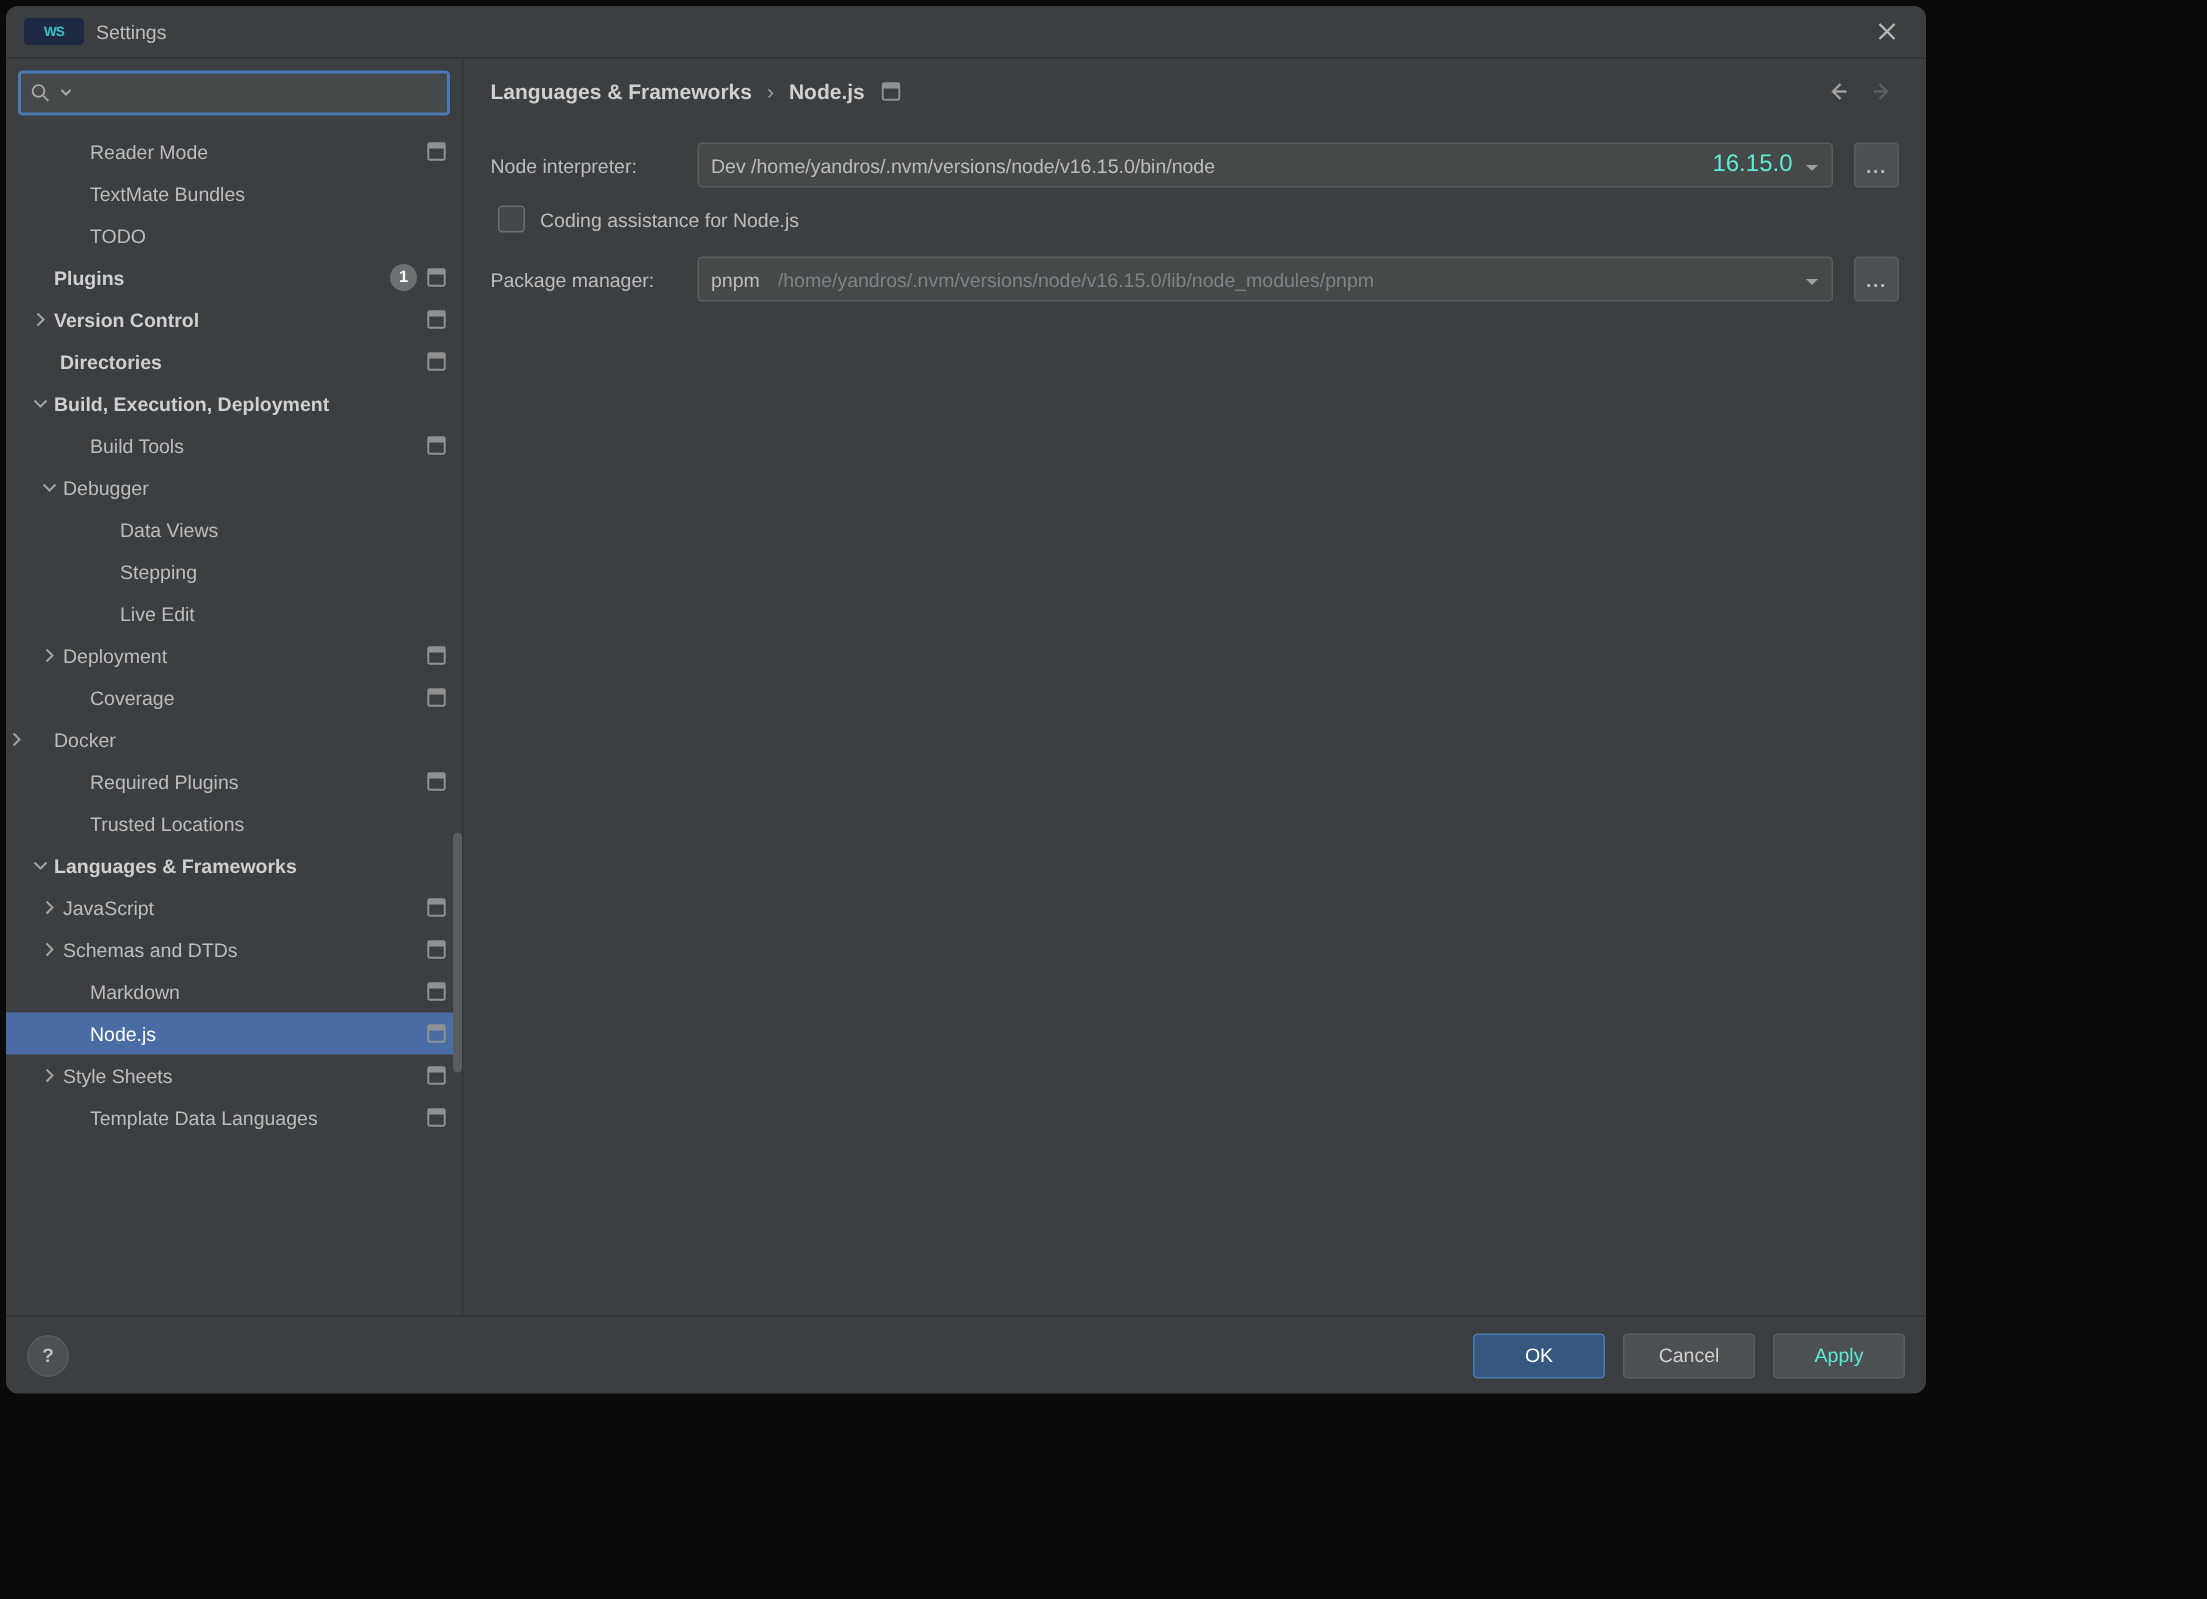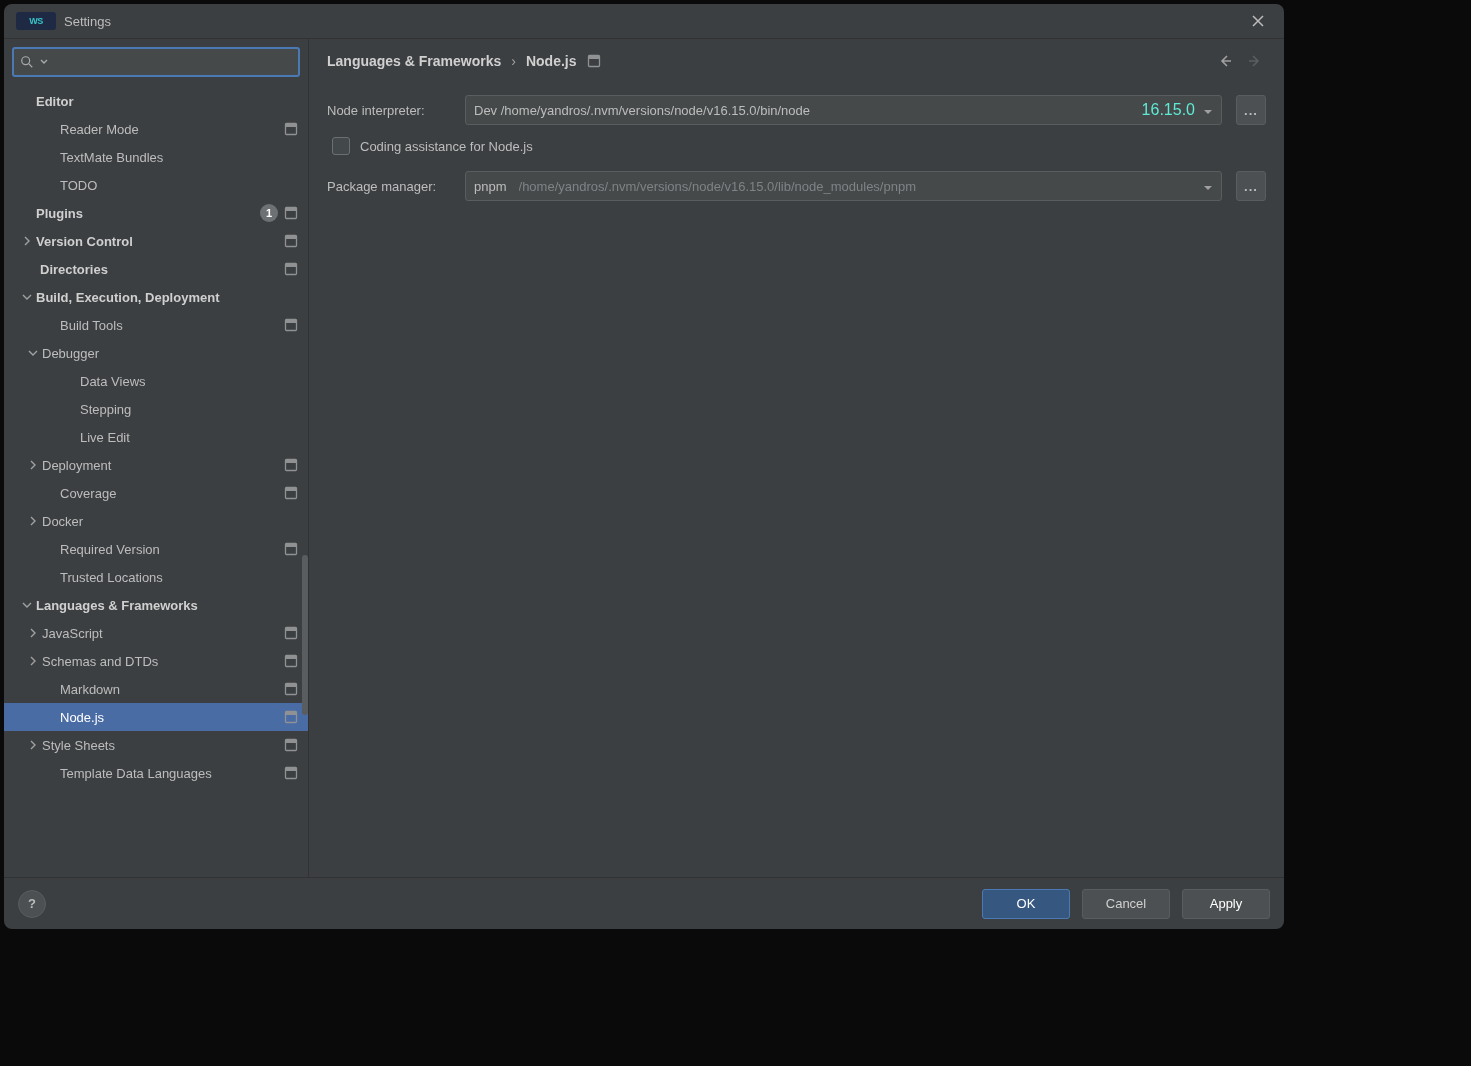--- a/index.html
+++ b/index.html
@@ -232,21 +232,21 @@
   height: 30px;
   border-radius: 3px;
   border: 1px solid #5a5d5f;
   background: #4c5052;
   color: #d0d0d0;
   display: flex; align-items: center; justify-content: center;
   padding: 0 16px;
   cursor: pointer;
 }
 .btn.primary { background: #365880; border-color: #4a79b3; color: #fff; }
-.btn.disabled { color: #ffffff; cursor: default; }
+.btn.disabled { color: #5eead4; cursor: default; }
 
 .scroll-thumb {
   position: absolute;
   right: 0;
   top: 472px;
   width: 6px;
   height: 160px;
   background: #5a5d5f;
   border-radius: 3px;
 }
@@ -276,24 +276,20 @@
               <line x1="10.2" y1="10.2" x2="14" y2="14" stroke="#a9a9a9" stroke-width="1.4"></line>
             </svg>
           <svg viewBox="0 0 8 8" style="width:8px;height:8px;">
               <path d="M1 2 L4 5 L7 2" stroke="#a9a9a9" stroke-width="1.4" fill="none"></path>
             </svg>
           <input class="search-input" type="text" placeholder="" style="">
         </div>
       </div>
       <div class="tree" id="tree">
 
-      <div class="tree-row bold" style="padding-left: 32px;">
-            <span class="label">Editor</span>
-            <span class="row-trail"></span>
-          </div>
           <div class="tree-row" style="padding-left: 56px;">
             <span class="label">Reader Mode</span>
             <span class="row-trail">
               <span class="proj-icon">
                 <svg viewBox="0 0 14 14">
                   <rect x="1.5" y="1.5" width="11" height="11" rx="1" stroke="#8f9193" stroke-width="1.3" fill="none"></rect>
                   <rect x="1.5" y="1.5" width="11" height="3.5" fill="#8f9193"></rect>
                 </svg>
               </span>
             </span>
@@ -406,31 +402,31 @@
             <span class="label">Coverage</span>
             <span class="row-trail">
               <span class="proj-icon">
                 <svg viewBox="0 0 14 14">
                   <rect x="1.5" y="1.5" width="11" height="11" rx="1" stroke="#8f9193" stroke-width="1.3" fill="none"></rect>
                   <rect x="1.5" y="1.5" width="11" height="3.5" fill="#8f9193"></rect>
                 </svg>
               </span>
             </span>
           </div>
-          <div class="tree-row" style="padding-left: 22px;">
+          <div class="tree-row" style=" gap: 16px;">
             <span class="chev">
               <svg viewBox="0 0 10 10">
                 <path d="M3 1 L7 5 L3 9" stroke="#a0a0a0" stroke-width="1.4" fill="none"></path>
               </svg>
             </span>
             <span class="label">Docker</span>
             <span class="row-trail"></span>
           </div>
           <div class="tree-row" style="padding-left: 56px;">
-            <span class="label">Required Version</span>
+            <span class="label">Required Plugins</span>
             <span class="row-trail">
               <span class="proj-icon">
                 <svg viewBox="0 0 14 14">
                   <rect x="1.5" y="1.5" width="11" height="11" rx="1" stroke="#8f9193" stroke-width="1.3" fill="none"></rect>
                   <rect x="1.5" y="1.5" width="11" height="3.5" fill="#8f9193"></rect>
                 </svg>
               </span>
             </span>
           </div>
           <div class="tree-row" style="padding-left: 56px; justify-content: flex-end;">

